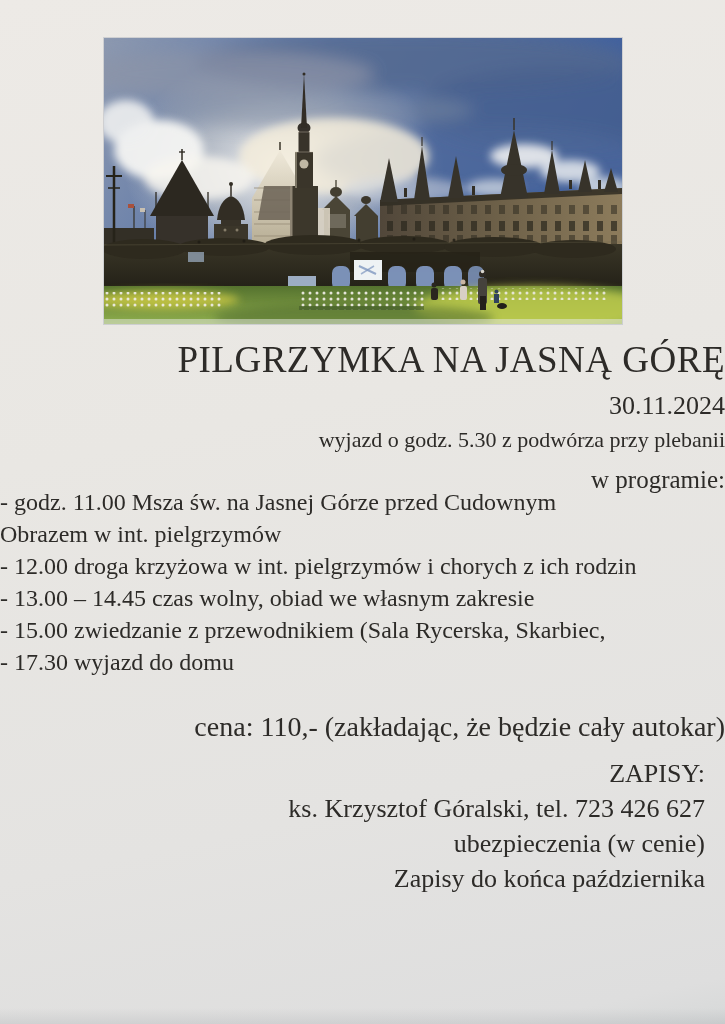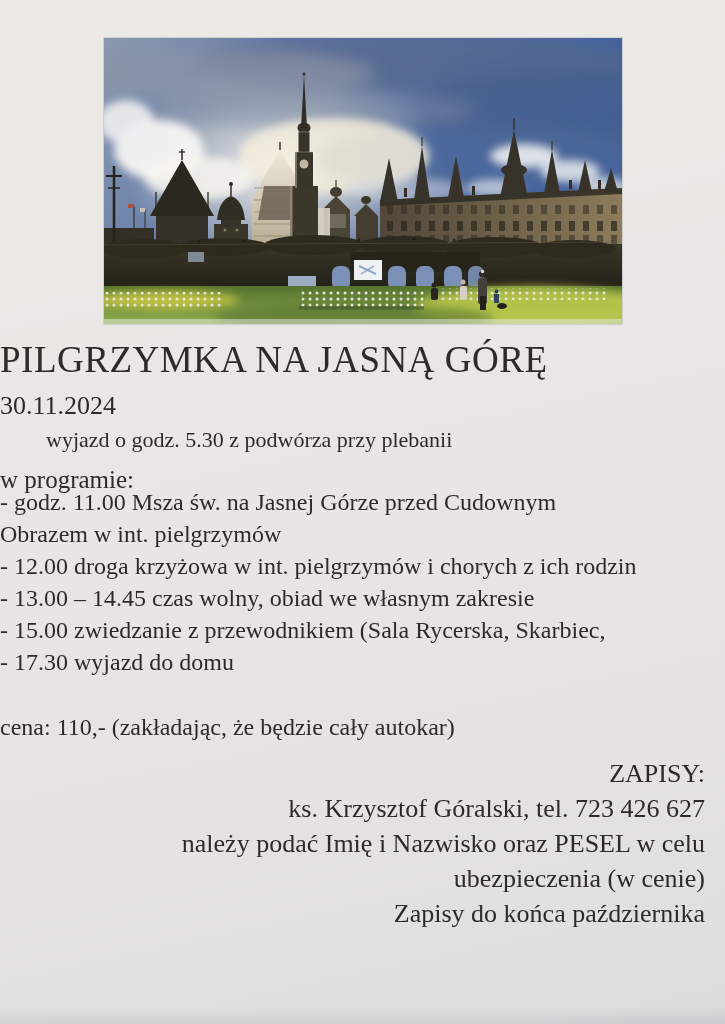--- a/index.html
+++ b/index.html
@@ -22,32 +22,32 @@
     pointer-events:none;
   }
   .photo{
     position:absolute;left:104px;top:38px;width:518px;height:286px;
     box-shadow:0 0 0 1px rgba(120,130,150,.25);
     overflow:hidden;
   }
   .photo svg{display:block;width:100%;height:100%;}
   .t{
     position:absolute;left:0;right:0;
-    text-align:left;white-space:nowrap;
+    text-align:right;white-space:nowrap;
   }
   .title{
     top:338px;font-size:37px;line-height:44px;font-weight:normal;margin:0;
     letter-spacing:.5px;
   }
   .date    {top:390px;font-size:26px;line-height:32px;}
   .depart  {top:424px;font-size:22px;line-height:32px;margin-left:46px;}
   .proghead{top:456px;font-size:25px;line-height:32px;margin-top:8px;}
   .program {position:absolute;left:0;right:0;top:486px;text-align:left;}
   .program div{font-size:24px;line-height:32px;white-space:nowrap;}
-  .price   {top:712px;font-size:24px;line-height:30px;}
+  .price   {top:712px;font-size:28px;line-height:30px;}
   .signup{
     position:absolute;left:38px;right:20px;top:756px;text-align:right;
   }
   .signup div{font-size:26px;line-height:35px;white-space:nowrap;}
 </style>
 </head>
 <body>
 
 <div class="page">
 
@@ -273,18 +273,17 @@
     <div>- 13.00 – 14.45 czas wolny, obiad we własnym zakresie</div>
     <div>- 15.00 zwiedzanie z przewodnikiem (Sala Rycerska, Skarbiec,</div>
     <div>- 17.30 wyjazd do domu</div>
   </div>
 
   <div class="t price">cena: 110,- (zakładając, że będzie cały autokar)</div>
 
   <div class="signup">
     <div>ZAPISY:</div>
     <div>ks. Krzysztof Góralski, tel. 723 426 627</div>
-    <div>należy podać Imię i Nazwisko oraz PESEL w celu</div>
     <div>ubezpieczenia (w cenie)</div>
     <div>Zapisy do końca października</div>
   </div>
 
 </div>
 
 </body></html>

